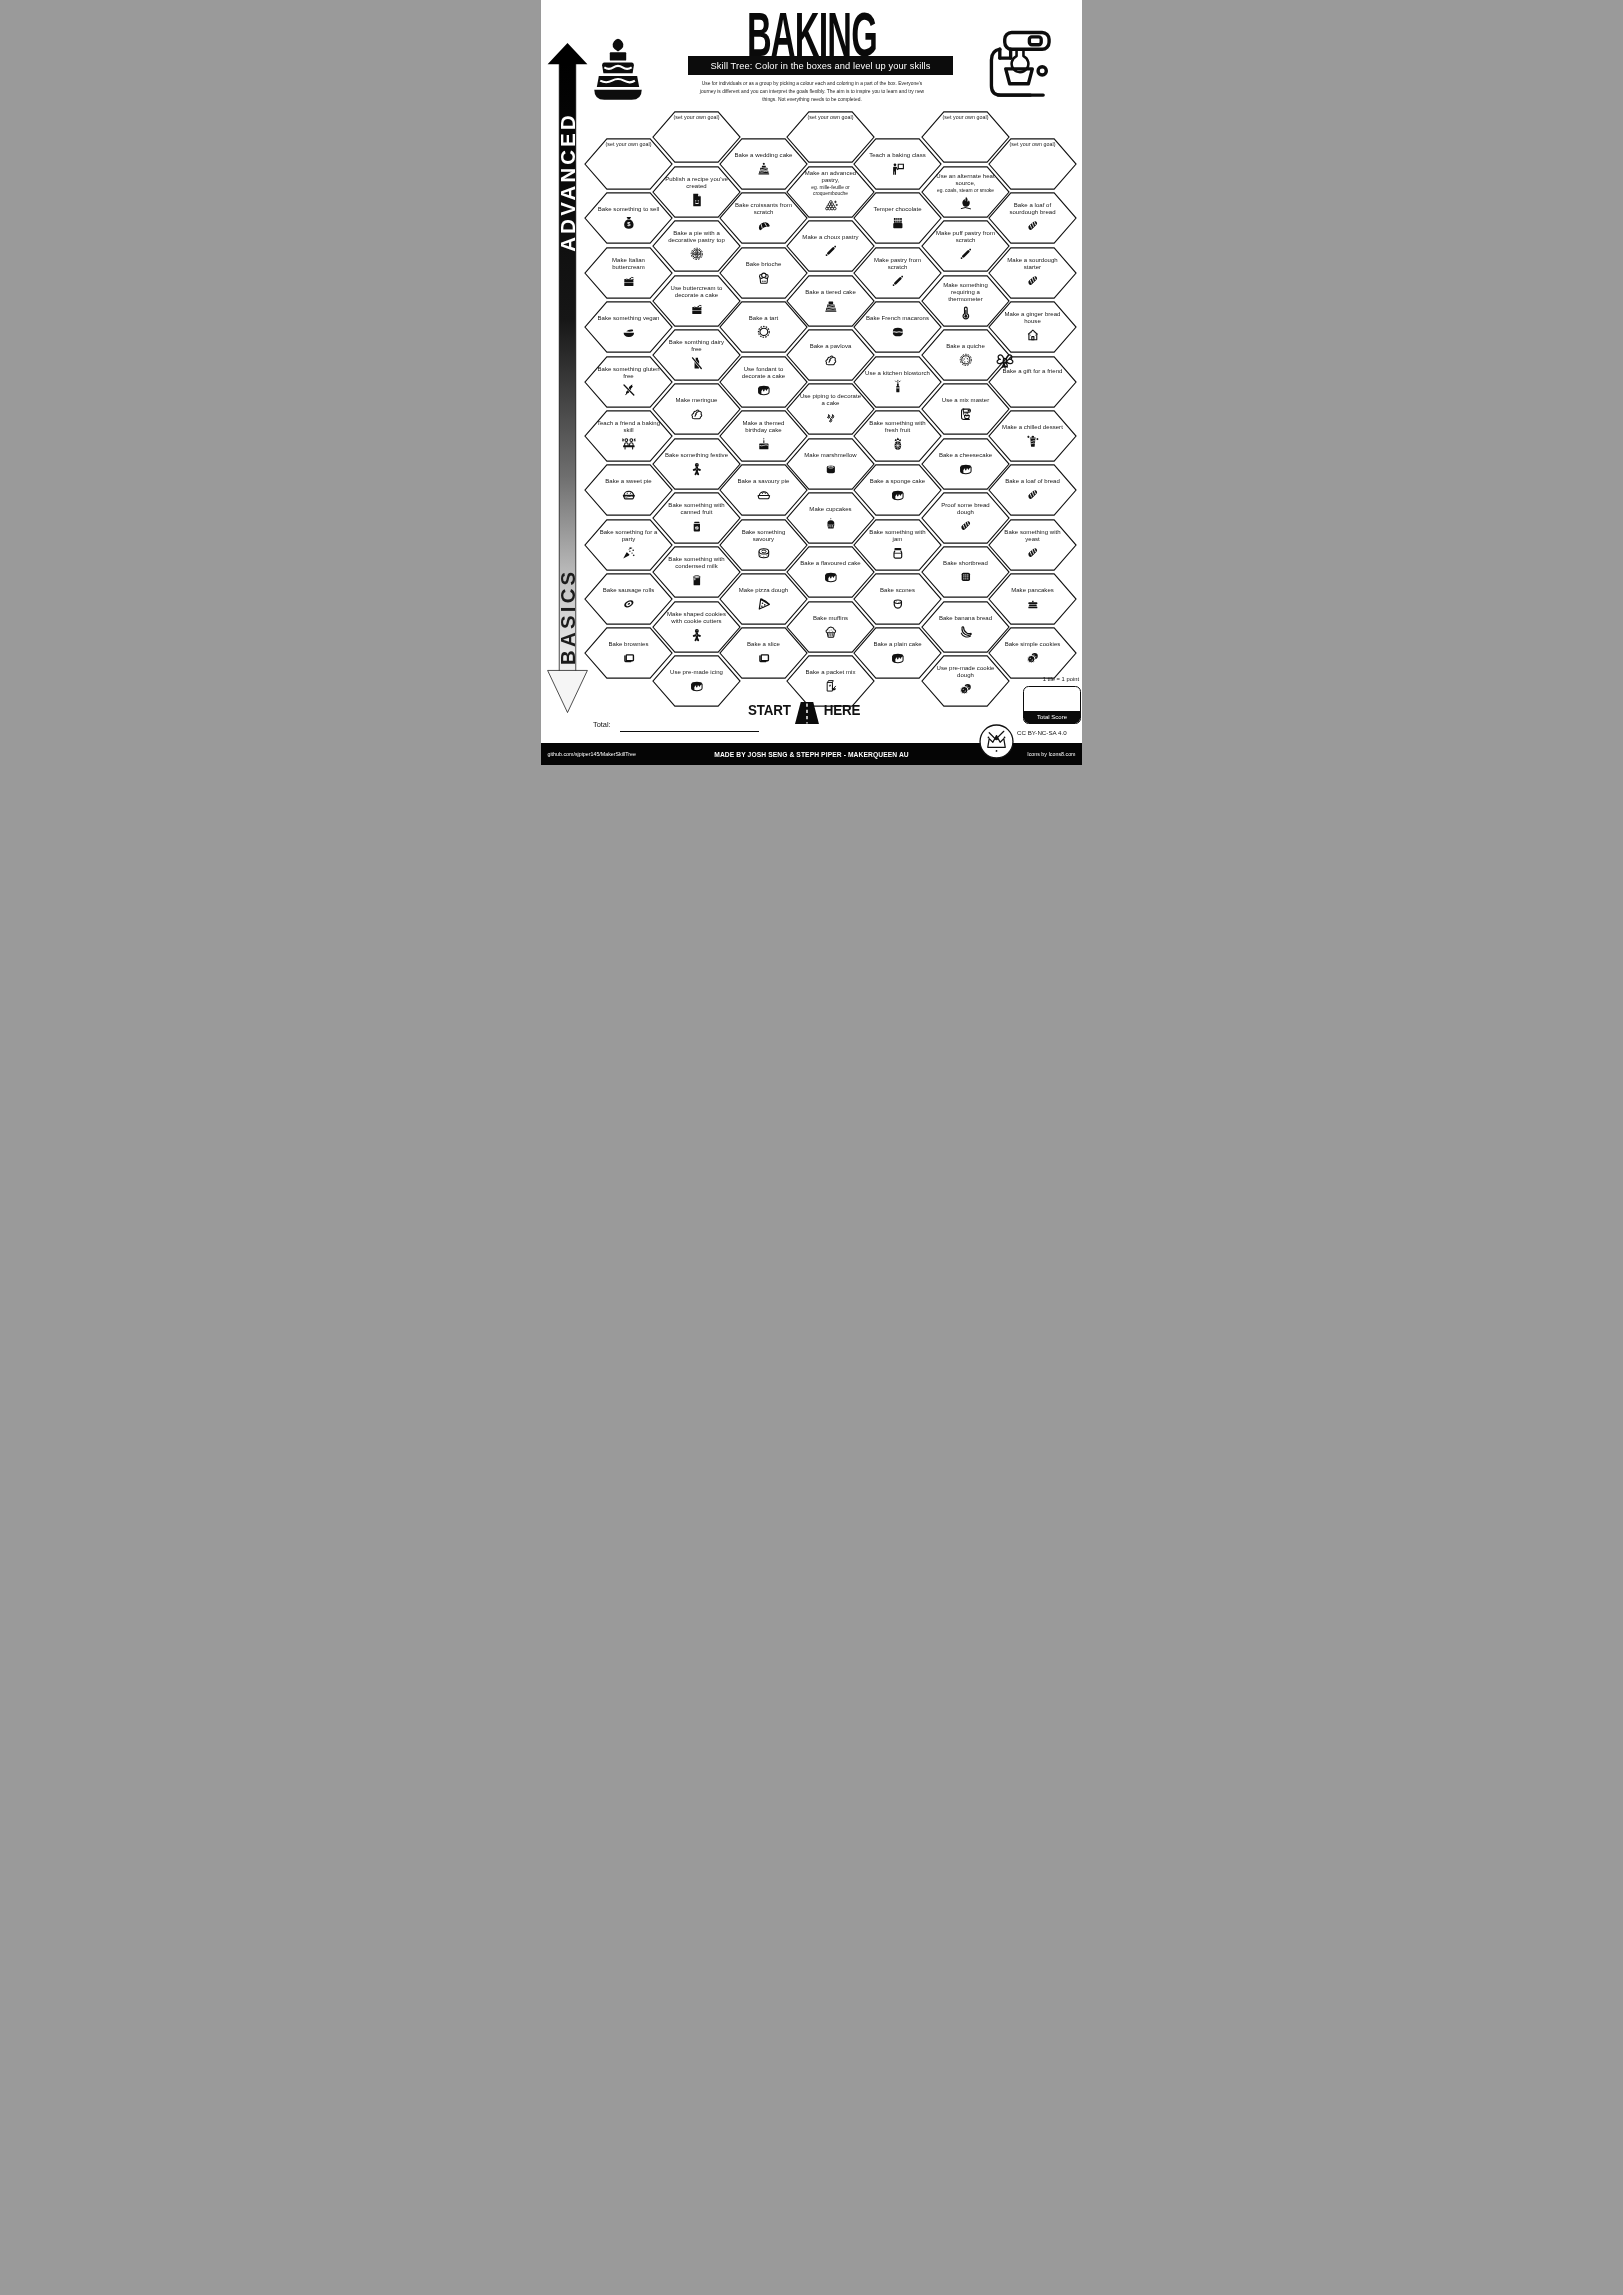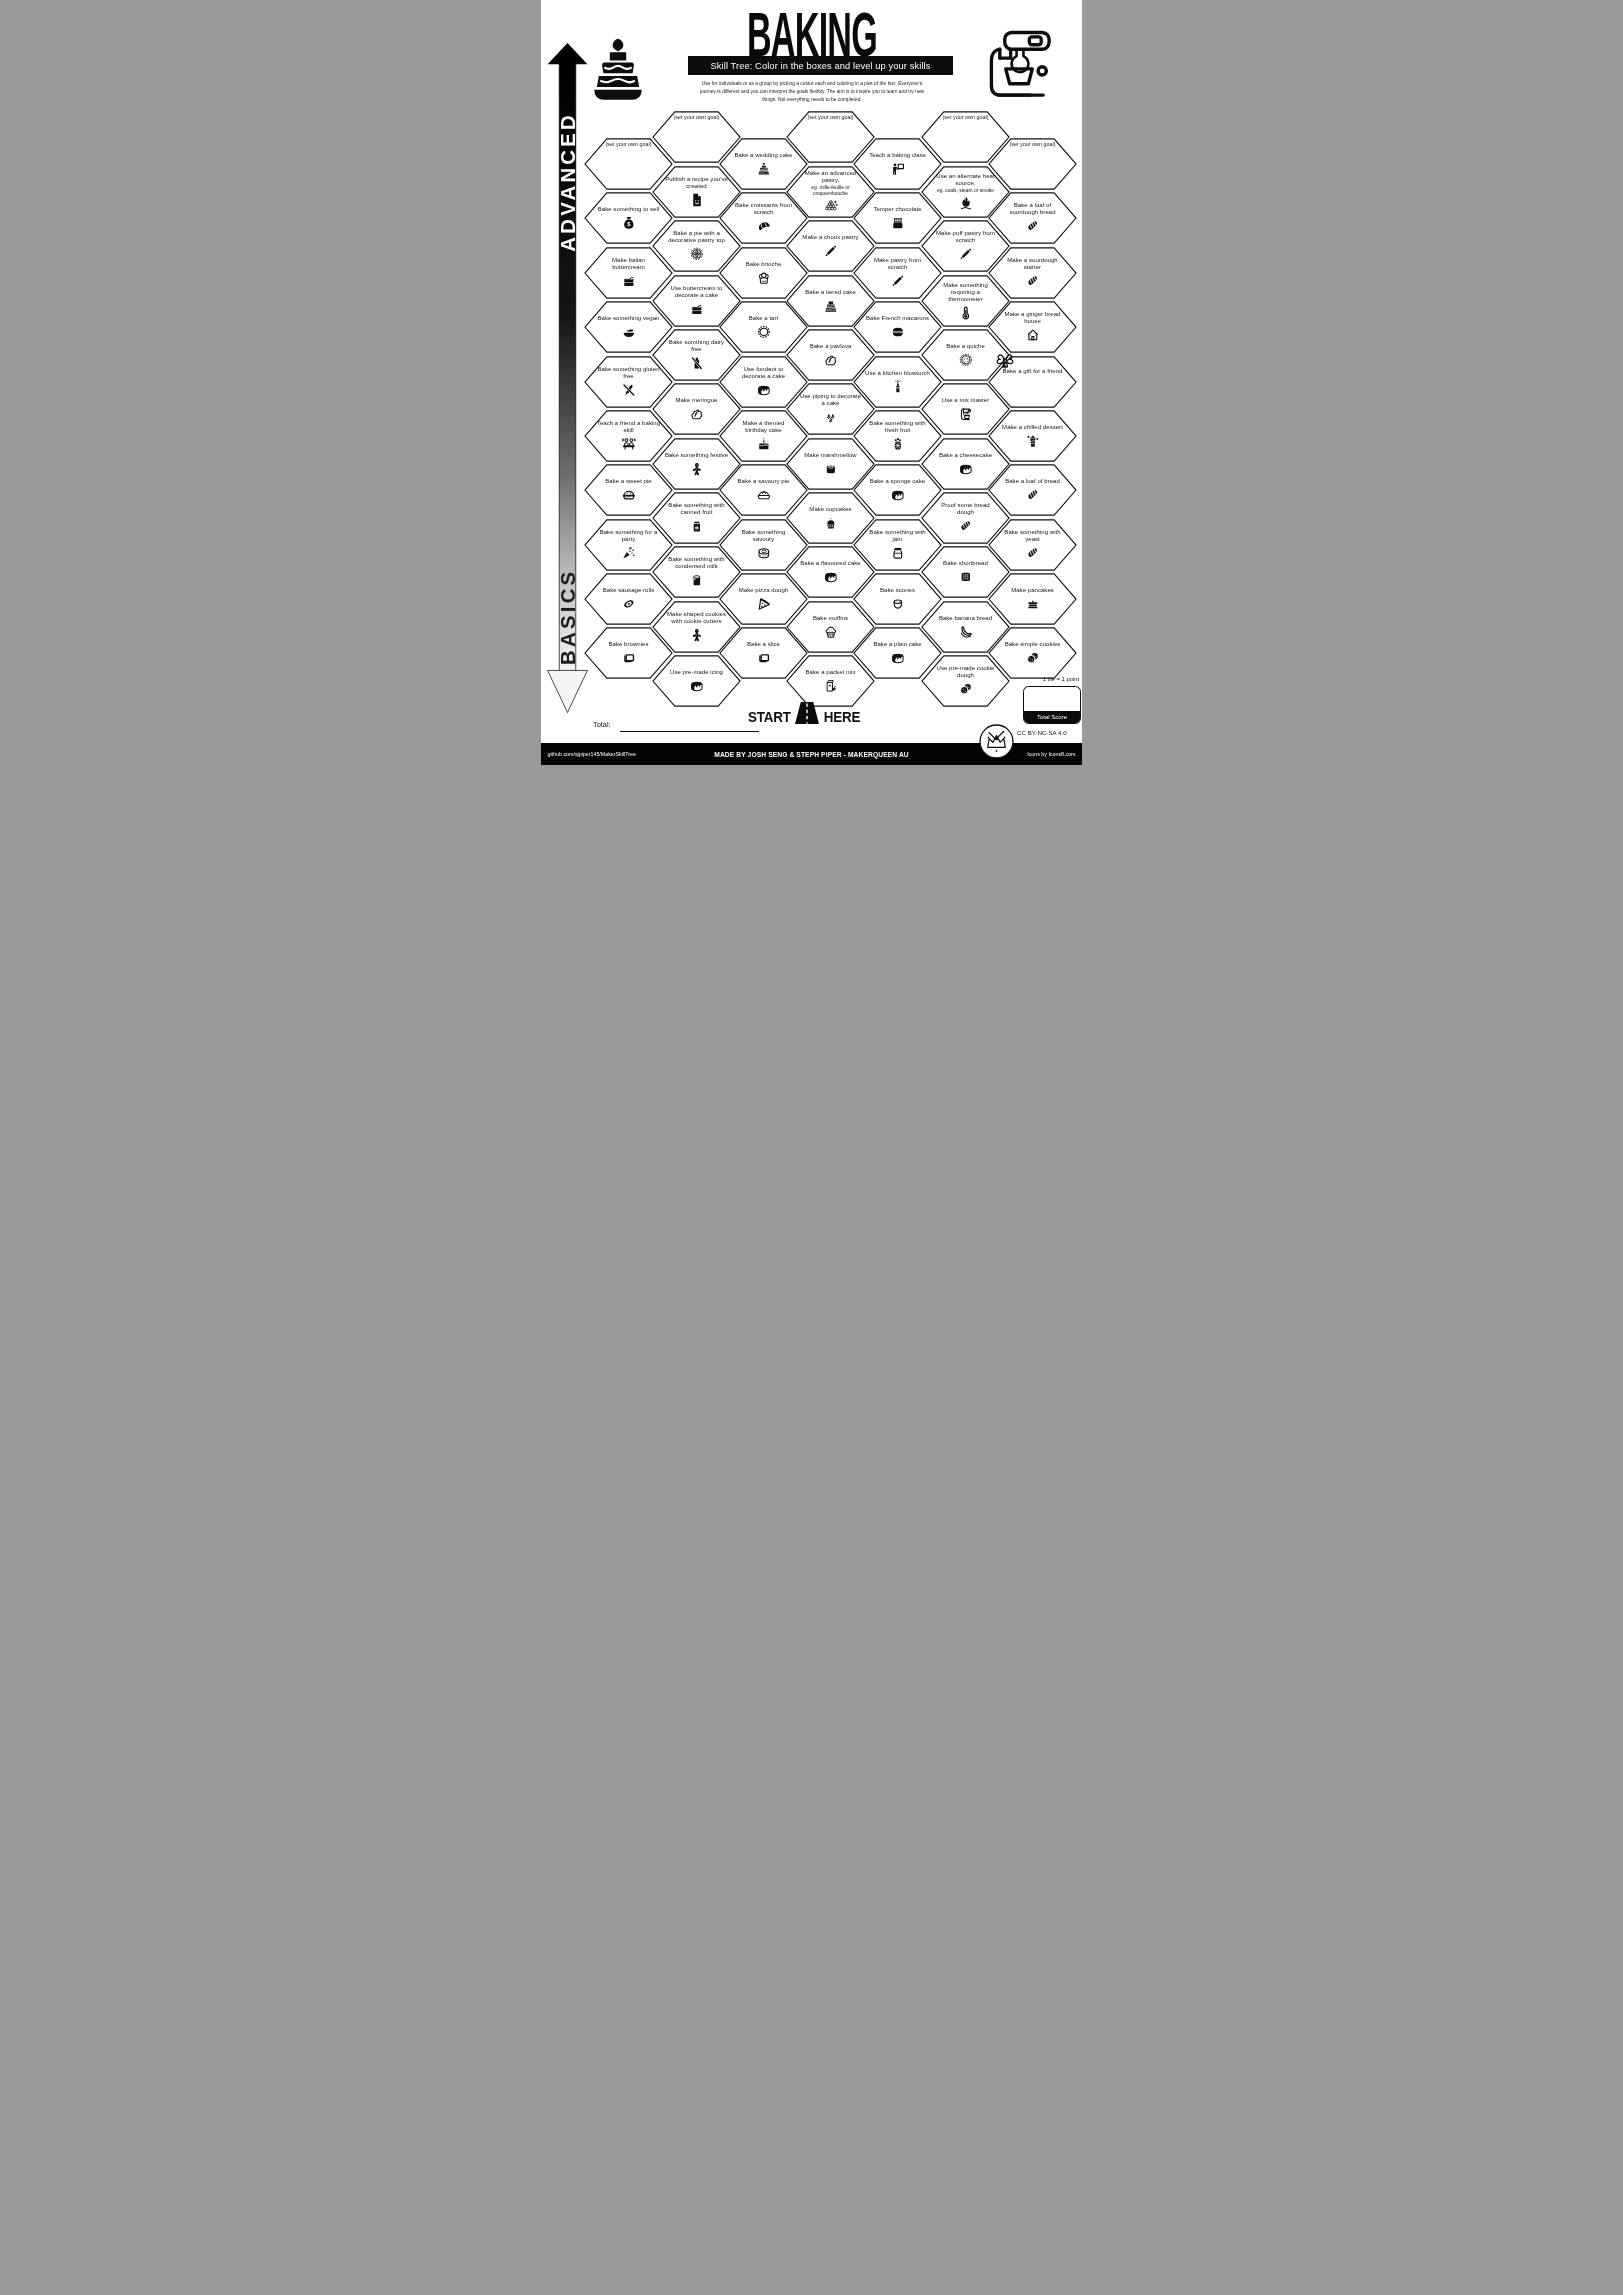--- a/index.html
+++ b/index.html
@@ -29,21 +29,21 @@
   .tile .label{font-size:6px;line-height:1.16;color:#161616;letter-spacing:0.05px;}
   .tile .sub{font-size:4.9px;line-height:1.12;color:#161616;margin-top:-0.9px;}
   .tile .icon{line-height:0;}
   .tile .icon svg{width:15.7px;height:15.7px;}
   .tile.goal .content{justify-content:flex-start;padding-top:0.9px;}
   .tile.goal .label{font-size:5.3px;}
   .tile.gift .content{justify-content:flex-start;padding-top:10.2px;}
   .tile .bow-wrap{position:absolute;left:5.6px;top:-3.7px;width:22px;height:20.4px;line-height:0;}
   .tile .bow-wrap svg{width:100%;height:100%;}
   
-  .start-here{position:absolute;left:207px;top:702px;display:flex;align-items:flex-end;gap:4.6px;}
+  .start-here{position:absolute;left:207px;top:702px;display:flex;align-items:flex-start;gap:4.6px;}
   .start-here .word{font-size:13.4px;font-weight:900;letter-spacing:-0.2px;transform:scaleY(1.12);}
   .start-here .road{width:24px;height:22px;line-height:0;}
   .name-row{position:absolute;left:52px;top:720px;font-size:7.4px;color:#111;}
   .name-line{position:absolute;left:79px;top:731px;width:139px;border-top:1.1px solid #0c0c0c;}
   .tile-note{position:absolute;left:472px;top:676px;width:66px;text-align:right;font-size:5.8px;}
   .score-box{position:absolute;left:482px;top:686px;width:56px;height:36px;border:1.1px solid #0c0c0c;
         border-radius:5.6px;overflow:hidden;background:#fff;display:flex;flex-direction:column;}
   .score-box .blank{flex:1;}
   .score-box .bar{height:12.5px;background:#0a0a0a;color:#fff;font-size:6px;display:flex;
         align-items:center;justify-content:center;}

